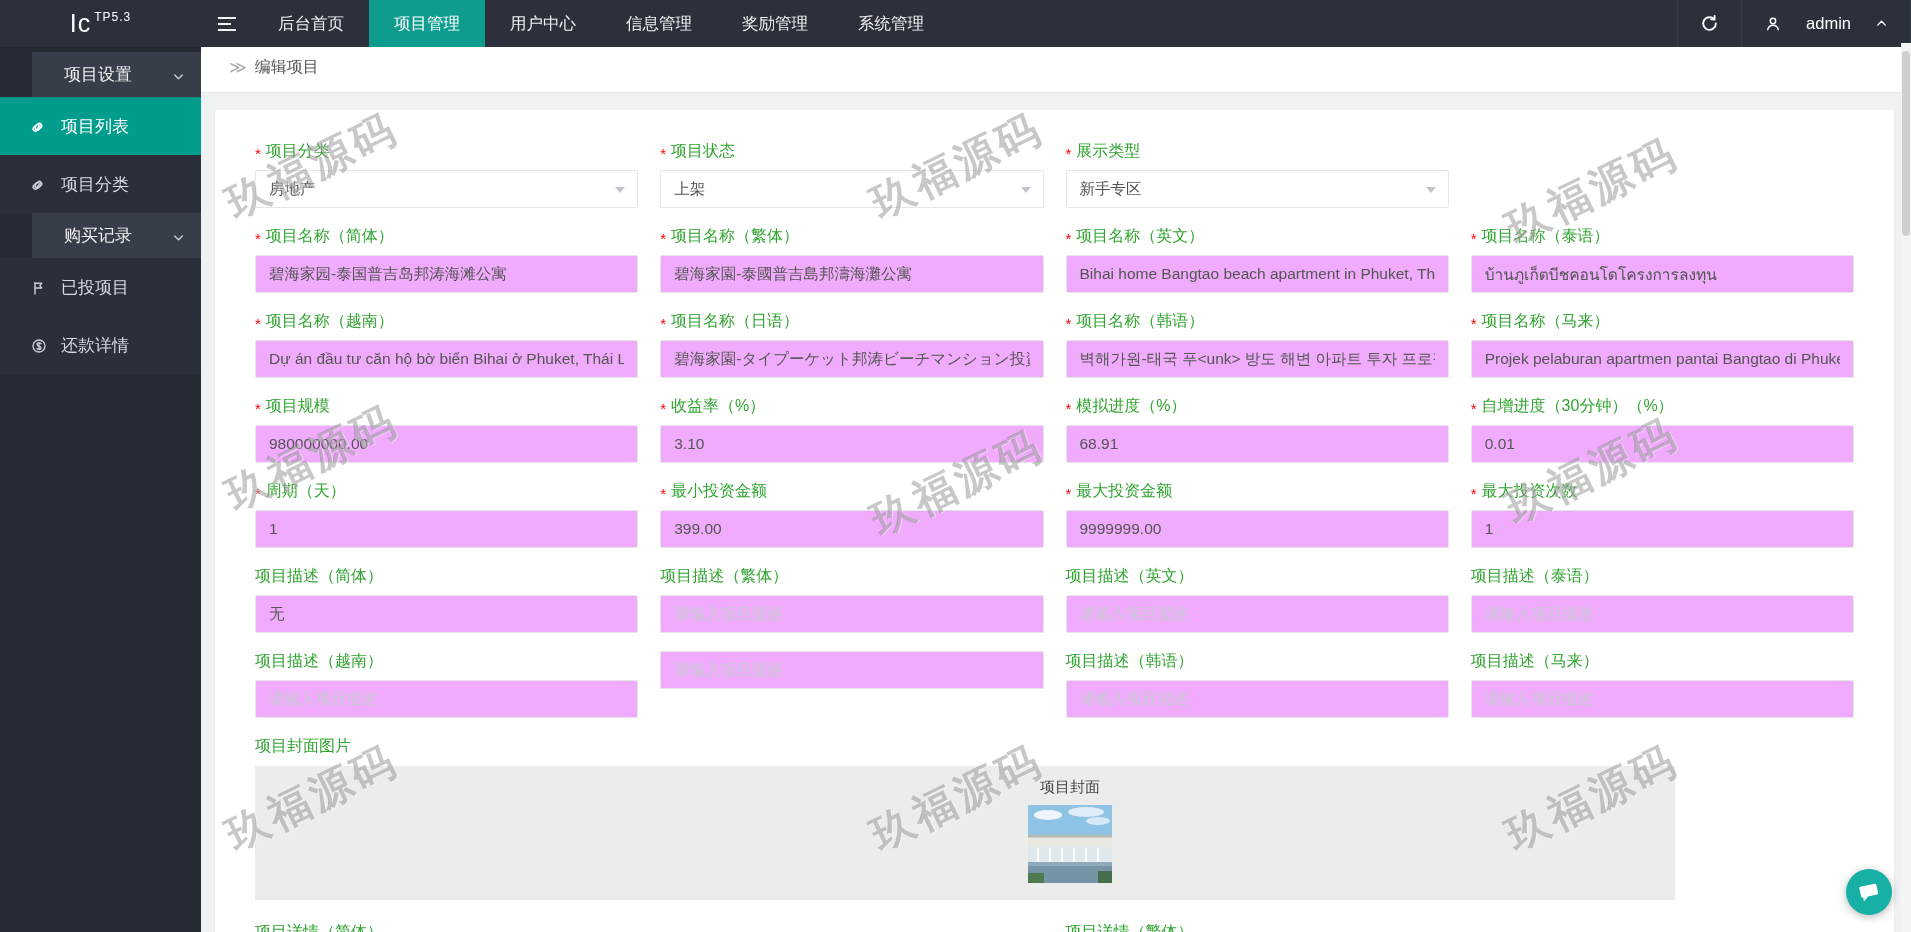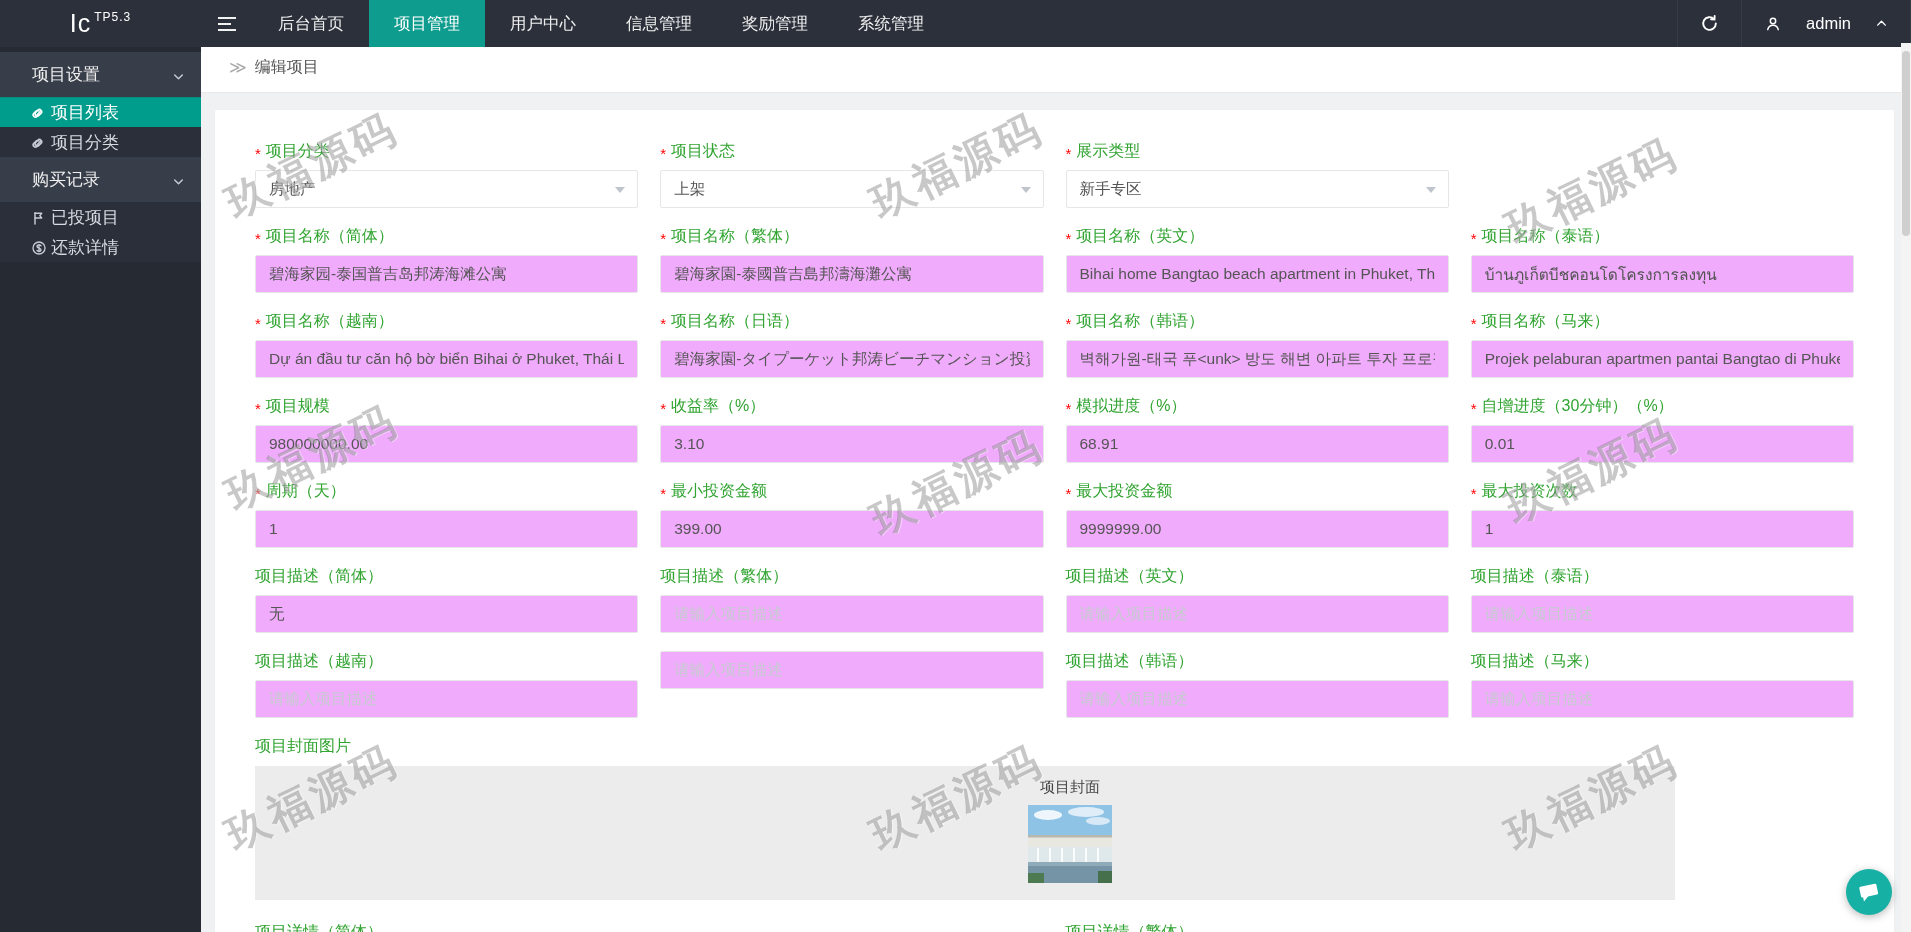--- a/index.html
+++ b/index.html
@@ -18,23 +18,23 @@
   .navtab { display:flex; align-items:center; padding:0 25px; color:#f0f0f0; font-size:16.5px; cursor:pointer; }
   .navtab.active { background:#0e9c8e; color:#fff; }
   .topbar .spacer { flex:1; }
   .topcell { display:flex; align-items:center; padding:0 22px; border-left:1px solid #353b47; cursor:pointer; color:#fff; }
   .topcell.admin { gap:24px; font-size:16.5px; border-right:1px solid #353b47; }
   .icon-svg { display:block; }
 
   
   .sidebar { position:absolute; left:0; top:43px; width:201px; height:889px; background:#262a33; z-index:20; }
   .side-strip { height:9px; background:#262a33; }
-  .side-group { height:45px; background:#373d49; color:#f0f0f0; font-size:17px; display:flex; align-items:center; padding:0 18px 0 32px; cursor:pointer; position:relative; }
+  .side-group { height:45px; background:#373d49; color:#f0f0f0; font-size:17px; display:flex; align-items:center; padding:0 18px 0 32px; cursor:pointer; position:relative;margin-left:32px; }
   .side-group .chev { position:absolute; right:16px; top:50%; transform:translateY(-38%); }
-  .side-item { height:30px; background:#2a2f3a; color:#d8dbe2; font-size:17px; display:flex; align-items:center; gap:4px; padding:0 12px 0 30px; cursor:pointer; border-top:1px solid #31364226; }
+  .side-item { height:58px; background:#2a2f3a; color:#d8dbe2; font-size:17px; display:flex; align-items:center; gap:14px; padding:0 12px 0 30px; cursor:pointer; border-top:1px solid #31364226; }
   .side-item.active { background:#009c8c; color:#fff; }
   .side-item .sicon { width:17px; display:flex; align-items:center; justify-content:center; }
 
   
   .crumbbar { position:absolute; left:201px; top:43px; width:1710px; height:50px; background:#fff; border-bottom:1px solid #e9e9e9; display:flex; align-items:center; padding-left:28px; z-index:10; }
   .crumb-icon { color:#a8a8a8; font-size:17px; margin-right:8px; }
   .crumb-text { color:#555; font-size:16px; }
 
   
   .content { position:absolute; left:201px; top:93px; width:1710px; height:839px; overflow:hidden; }

